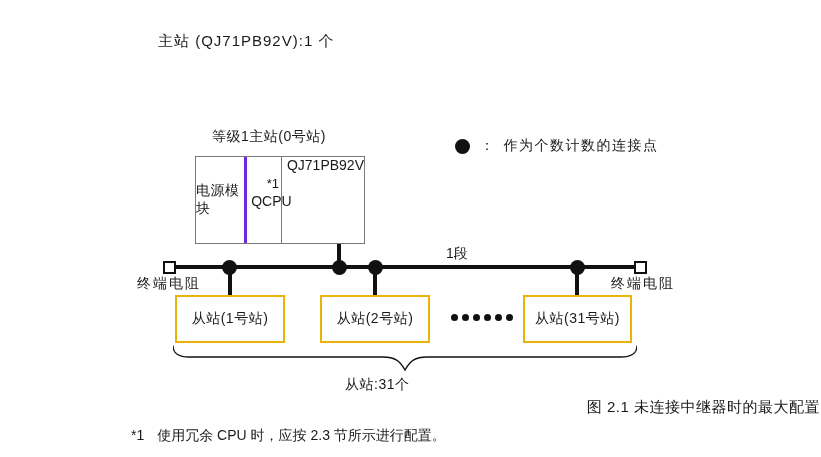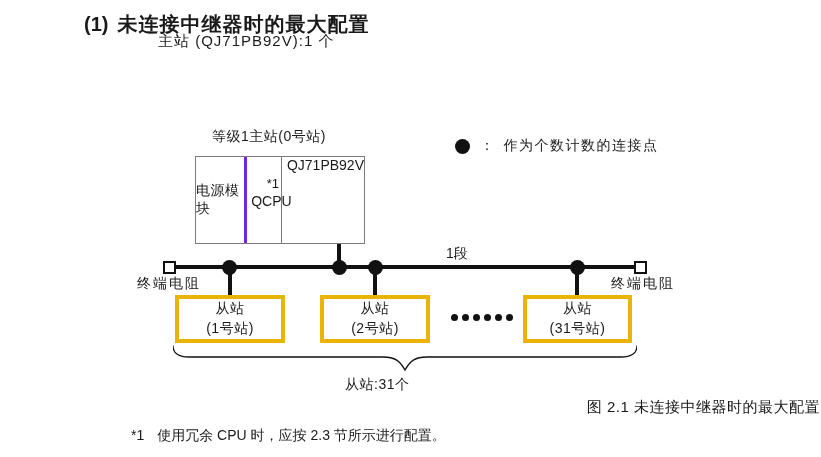--- a/index.html
+++ b/index.html
@@ -48,22 +48,22 @@
   .conn-1{left:228px;top:267px;height:28px;}
   .conn-2{left:373px;top:267px;height:28px;}
   .conn-3{left:575px;top:267px;height:28px;}
   .busdot{width:15px;height:15px;border-radius:50%;background:#111;}
   .bd-1{left:222px;top:260px;}
   .bd-m{left:332px;top:260px;}
   .bd-2{left:368px;top:260px;}
   .bd-3{left:570px;top:260px;}
 
   
-  .slave{border:4px solid #eab308;background:#fff;box-sizing:border-box;
-         display:flex;flex-direction:column;align-items:center;justify-content:center;
+  .slave{border:2px solid #eab308;background:#fff;box-sizing:border-box;
+         display:flex;align-items:center;justify-content:center;
          font-size:14px;line-height:1.4;letter-spacing:0.5px;}
   .sl-1{left:175px;top:295px;width:110px;height:48px;}
   .sl-2{left:320px;top:295px;width:110px;height:48px;}
   .sl-3{left:523px;top:295px;width:109px;height:48px;}
 
   
   .edots{left:451px;top:314px;display:flex;gap:4px;}
   .edots .dot{width:7px;height:7px;border-radius:50%;background:#111;}
 
   
@@ -73,23 +73,20 @@
   
   .caption{left:20px;top:398px;width:800px;text-align:right;font-size:15px;font-weight:normal;letter-spacing:0.5px;}
   .footnote{left:131px;top:427px;font-size:14px;display:flex;white-space:nowrap;}
   .footnote .fn-marker{margin-right:13px;}
 </style>
 </head>
 <body>
 
 <div class="page">
 
-  <div class="abs heading">
-    <span class="h-num">(1)</span><span>未连接中继器时的最大配置</span>
-  </div>
   <div class="abs spec1">主站 (QJ71PB92V):1 个</div>
 
   <div class="abs legend">
     <span class="legend-dot"></span>
     <span class="legend-sep">：</span>
     <span>作为个数计数的连接点</span>
   </div>
 
   <div class="abs master-label">等级1主站(0号站)</div>
   <div class="abs master-box">

